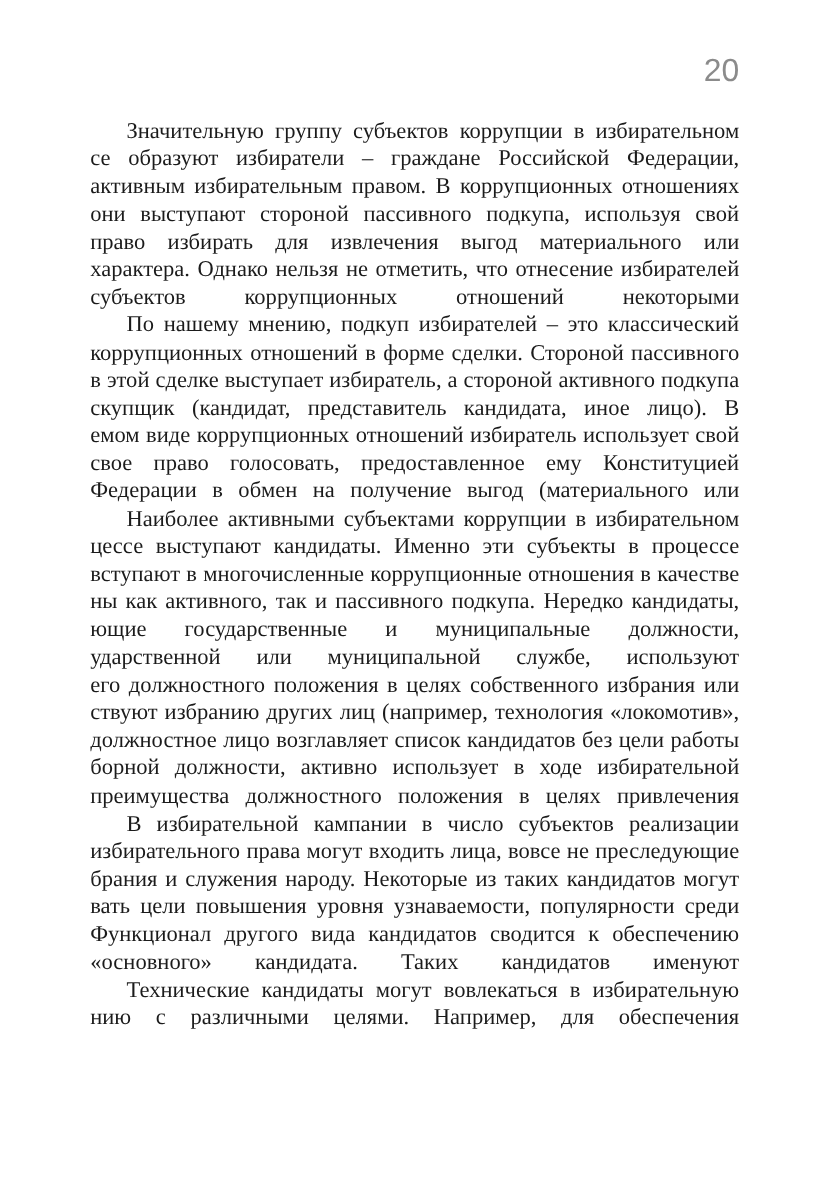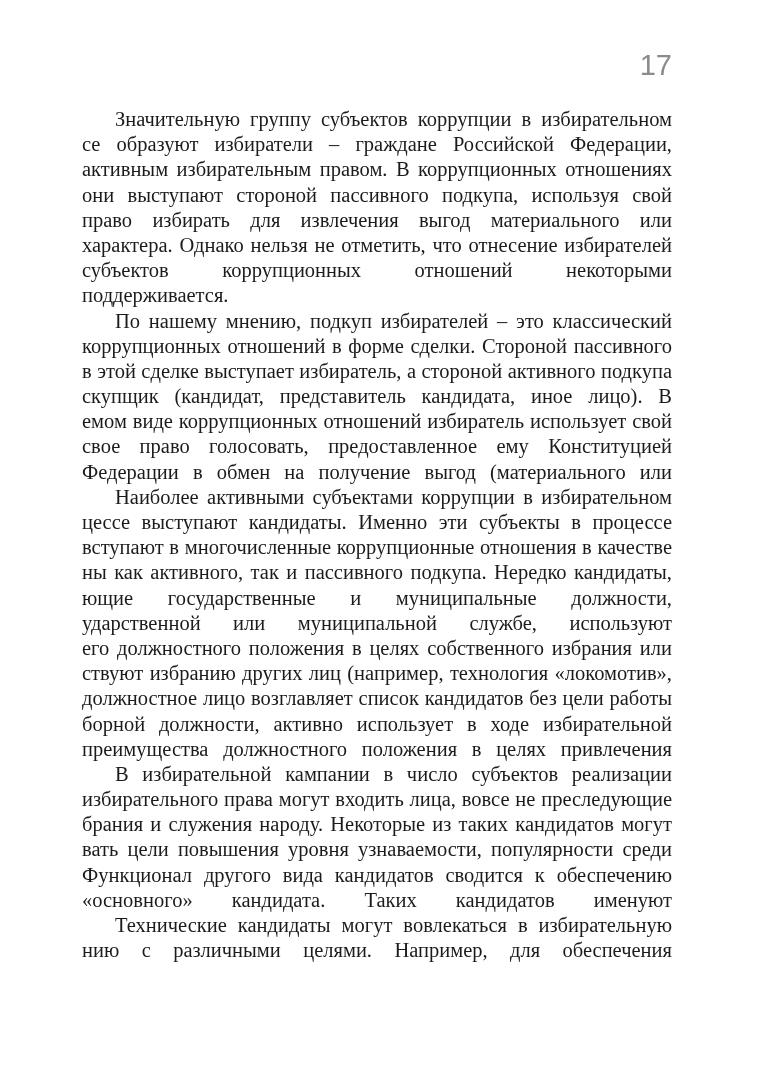--- a/index.html
+++ b/index.html
@@ -41,31 +41,30 @@
     overflow: hidden;
     height: 25.2px;
   }
   .line.first { text-indent: 33px; }
   .line.last { text-align-last: left; -moz-text-align-last: left; }
 </style>
 </head>
 <body>
 
 <div class="page">
-  <div class="page-number">17</div>
+  <div class="page-number">20</div>
   <div class="body-text">
       <div class="paragraph">
         <div class="line first">Значительную группу субъектов коррупции в избирательном процес-</div>
         <div class="line">се образуют избиратели – граждане Российской Федерации, обладающие</div>
         <div class="line">активным избирательным правом. В коррупционных отношениях подкупа</div>
         <div class="line">они выступают стороной пассивного подкупа, используя свой статус –</div>
         <div class="line">право избирать для извлечения выгод материального или нематериального</div>
         <div class="line">характера. Однако нельзя не отметить, что отнесение избирателей к числу</div>
         <div class="line">субъектов коррупционных отношений некоторыми исследователями не</div>
-        <div class="line last">поддерживается.</div>
       </div>
       <div class="paragraph">
         <div class="line first">По нашему мнению, подкуп избирателей – это классический пример</div>
         <div class="line">коррупционных отношений в форме сделки. Стороной пассивного подкупа</div>
         <div class="line">в этой сделке выступает избиратель, а стороной активного подкупа –</div>
         <div class="line">скупщик (кандидат, представитель кандидата, иное лицо). В рассматрива-</div>
         <div class="line">емом виде коррупционных отношений избиратель использует свой статус,</div>
         <div class="line">свое право голосовать, предоставленное ему Конституцией Российской</div>
         <div class="line">Федерации в обмен на получение выгод (материального или нематериаль-</div>
       </div>

